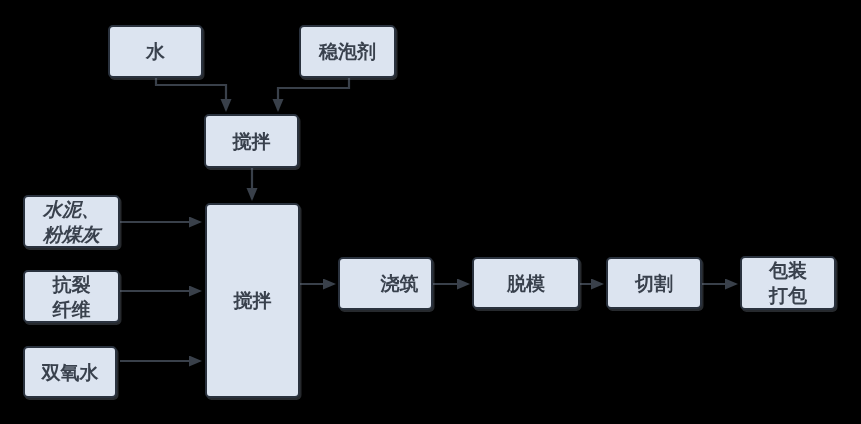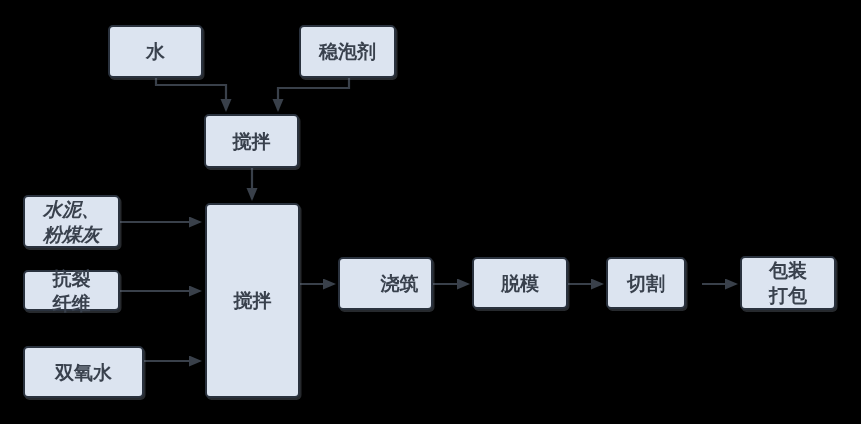--- a/index.html
+++ b/index.html
@@ -70,29 +70,29 @@
 
   <div class="node" style="left:108px;top:25px;width:95px;height:53px;">水</div>
 
   <div class="node" style="left:299px;top:25px;width:97px;height:53px;">稳泡剂</div>
 
   <div class="node" style="left:204px;top:114px;width:95px;height:54px;">搅拌</div>
 
   <div class="node" style="left:23px;top:195px;width:97px;height:53px;font-style:italic;">水泥、
 粉煤灰</div>
 
-  <div class="node" style="left:23px;top:270px;width:97px;height:41px;">抗裂
+  <div class="node" style="left:23px;top:270px;width:97px;height:53px;">抗裂
 纤维</div>
 
-  <div class="node" style="left:23px;top:346px;width:121px;height:52px;text-align:center;">双氧水</div>
+  <div class="node" style="left:23px;top:346px;width:94px;height:52px;text-align:center;">双氧水</div>
 
   <div class="node" style="left:205px;top:203px;width:95px;height:195px;">搅拌</div>
 
   <div class="node" style="left:338px;top:257px;width:95px;height:53px;padding-left:28px;">浇筑</div>
 
-  <div class="node" style="left:472px;top:257px;width:96px;height:52px;">脱模</div>
+  <div class="node" style="left:472px;top:257px;width:108px;height:52px;">脱模</div>
 
-  <div class="node" style="left:606px;top:257px;width:80px;height:52px;">切割</div>
+  <div class="node" style="left:606px;top:257px;width:96px;height:52px;">切割</div>
 
   <div class="node" style="left:740px;top:256px;width:96px;height:54px;">包装
 打包</div>
 
 </div>
 
 </body></html>

